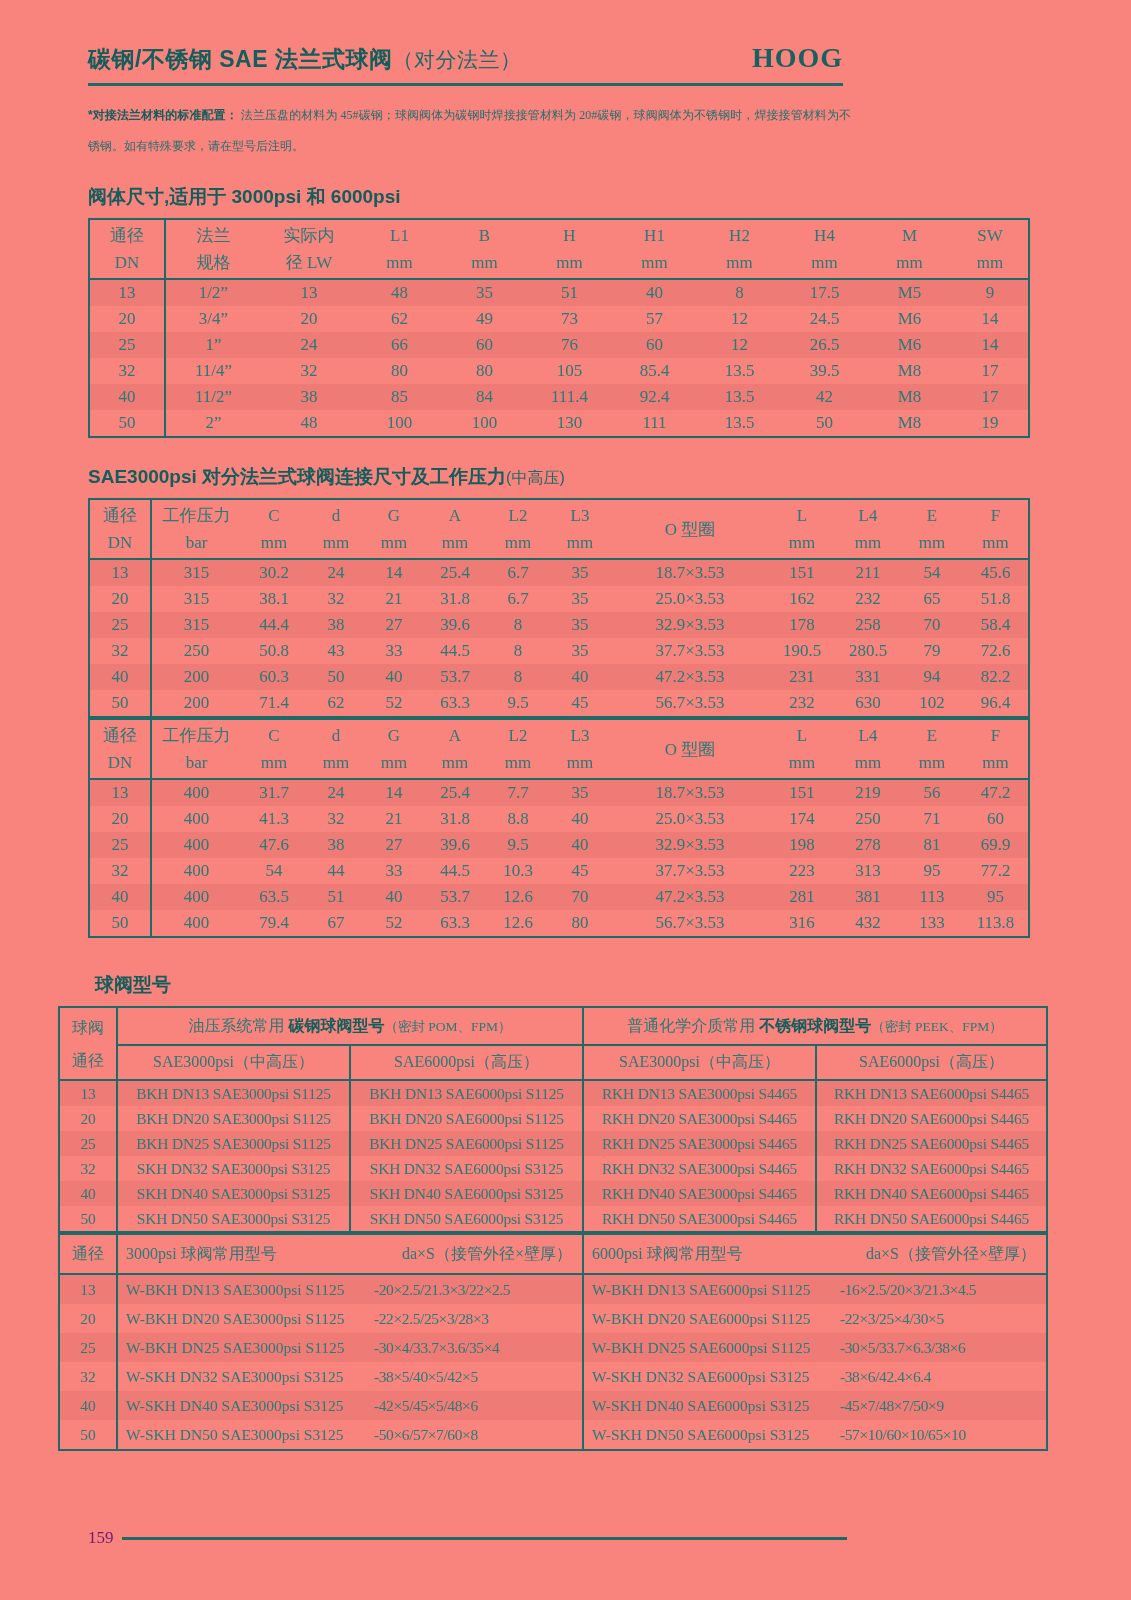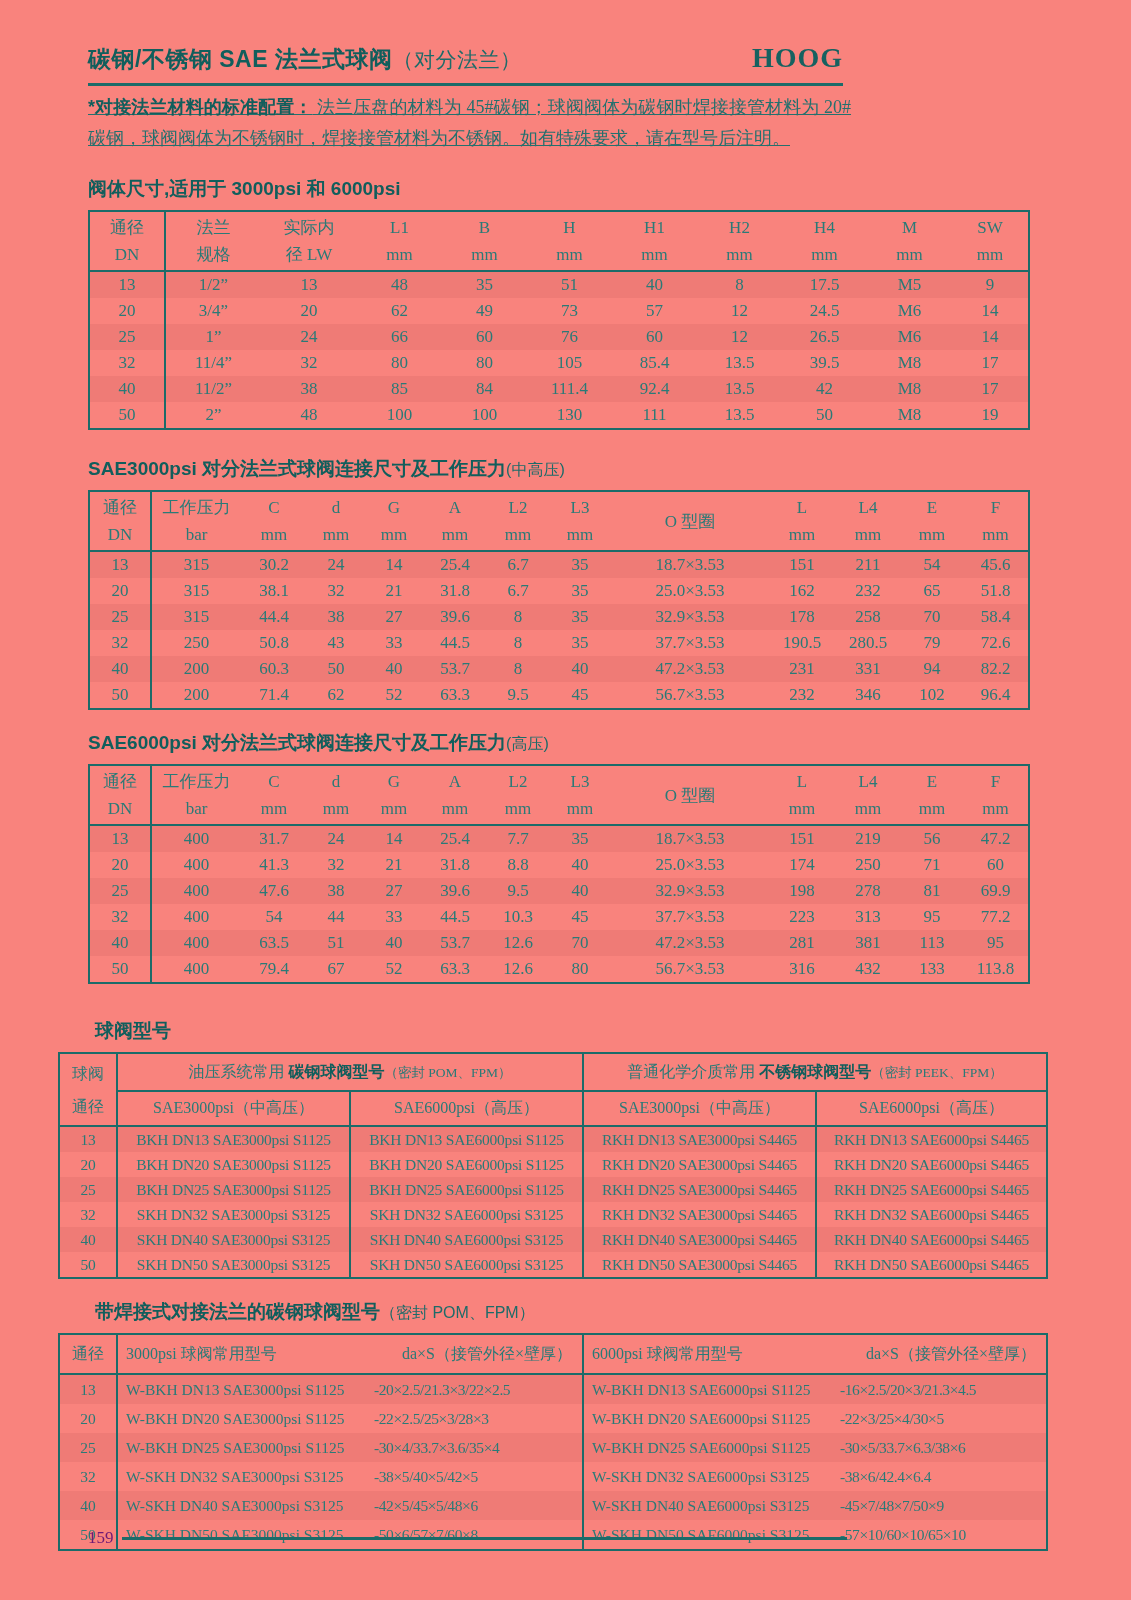--- a/index.html
+++ b/index.html
@@ -13,21 +13,21 @@
   .page{width:943px;height:1600px;position:relative;box-sizing:border-box;padding-top:42px;}
 
   
   .hdr{margin:0 100px 0 88px;display:flex;justify-content:space-between;align-items:baseline;}
   .h-title{font-family:"Liberation Sans", sans-serif;font-weight:bold;font-size:23px;color:#115e5c;letter-spacing:.5px;}
   .h-title .paren{font-weight:normal;font-size:21px;color:#1d6b69;}
   .logo{font-family:"Liberation Serif", serif;font-weight:bold;font-size:28px;color:#176160;letter-spacing:1px;}
   .h-rule{margin:8px 100px 0 88px;height:3px;background:#1c6b69;}
 
   
-  .intro{margin:6px 92px 0 88px;font-size:18px;line-height:31px;color:#24706e;text-align:justify;text-decoration:underline;}
+  .intro{margin:14px 92px 0 88px;font-size:12px;line-height:31px;color:#24706e;text-align:justify;}
   .intro .lead{font-family:"Liberation Sans", sans-serif;font-weight:bold;color:#115e5c;}
 
   
   .sec{font-family:"Liberation Sans", sans-serif;font-weight:bold;font-size:19px;color:#115e5c;margin:0;}
   .sec .tparen{font-weight:normal;font-size:16px;color:#1d6b69;}
   .t1-title{margin:22px 0 8px 88px;}
   .t2-title{margin:26px 0 8px 88px;}
   .t3-title{margin:20px 0 8px 88px;}
   .t4-title{margin:34px 0 8px 95px;}
   .t5-title{margin:20px 0 8px 95px;}
@@ -394,30 +394,27 @@
           <td>50</td>
           <td>200</td>
           <td>71.4</td>
           <td>62</td>
           <td>52</td>
           <td>63.3</td>
           <td>9.5</td>
           <td>45</td>
           <td>56.7×3.53</td>
           <td>232</td>
-          <td>346</td>
+          <td>630</td>
           <td>102</td>
           <td>96.4</td>
         </tr>
       </tbody>
   </table>
 
-  <h2 class="sec t3-title">
-    <span>SAE6000psi 对分法兰式球阀连接尺寸及工作压力</span><span class="tparen">(高压)</span>
-  </h2>
   <table class="narrow dims">
     <colgroup>
       <col style="width:62px">
         <col style="width:90px">
         <col style="width:66px">
         <col style="width:58px">
       <col style="width:58px">
         <col style="width:64px">
         <col style="width:62px">
         <col style="width:62px">
@@ -642,23 +639,20 @@
         <tr>
           <td>50</td>
           <td>SKH DN50 SAE3000psi S3125</td>
           <td>SKH DN50 SAE6000psi S3125</td>
           <td>RKH DN50 SAE3000psi S4465</td>
           <td>RKH DN50 SAE6000psi S4465</td>
         </tr>
       </tbody>
   </table>
 
-  <h2 class="sec t5-title">
-    <span>带焊接式对接法兰的碳钢球阀型号</span><span class="tparen">（密封 POM、FPM）</span>
-  </h2>
   <table class="wide welded">
     <colgroup>
       <col style="width:58px">
         <col style="width:466px">
         <col>
     </colgroup>
     <thead>
       <tr>
         <th class="dnh">通径</th>
         <th class="half">

